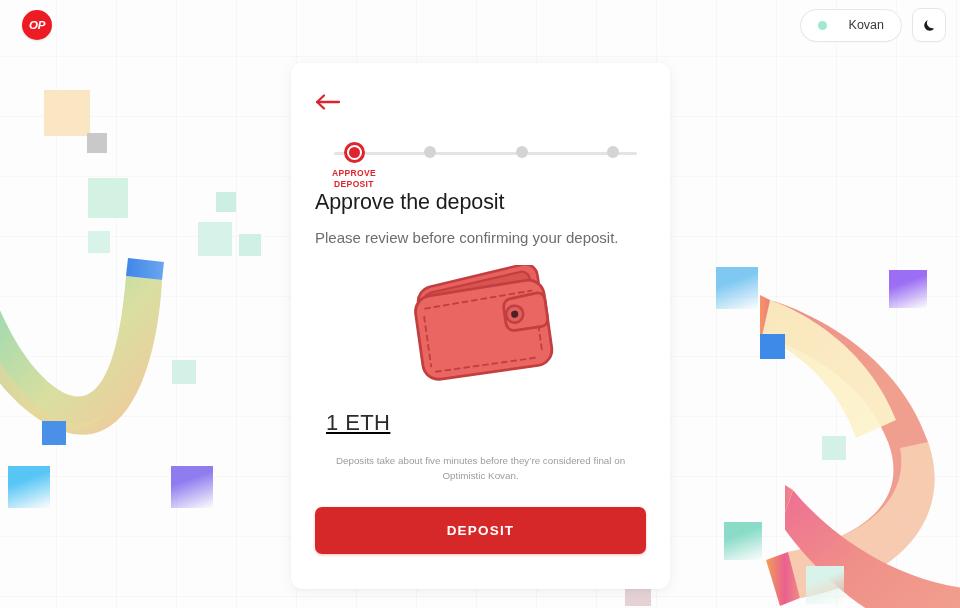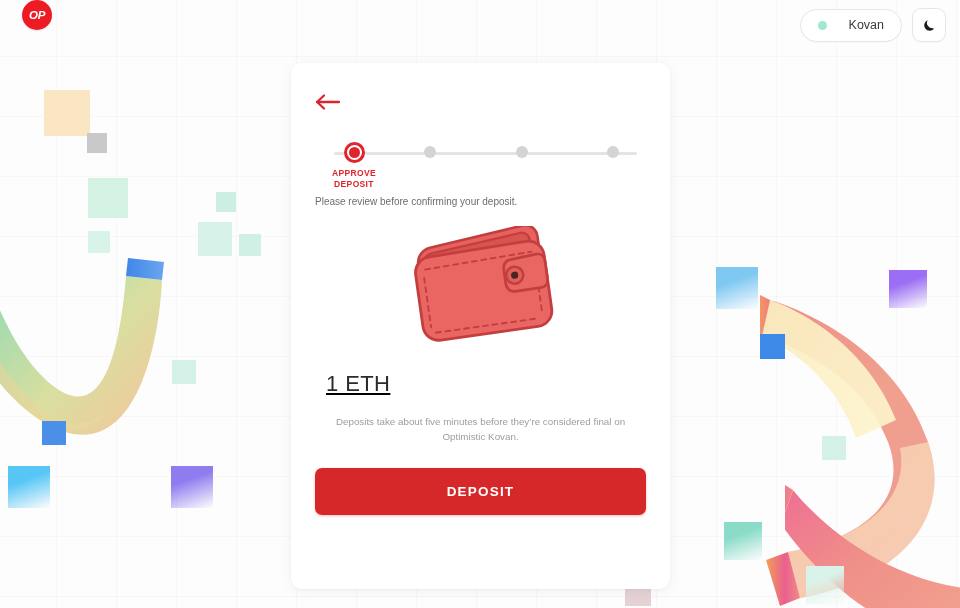--- a/index.html
+++ b/index.html
@@ -39,20 +39,21 @@
 
   .sq { position: absolute; }
 
   
   #header {
     position: absolute;
     top: 0; left: 0; right: 0;
     height: 50px;
     z-index: 5;
     display: flex;
+    align-items: center;
     justify-content: space-between;
     padding: 0 14px 0 10px;
   }
 
   #op-logo {
     width: 30px; height: 30px;
     border-radius: 50%;
     background: #ed1c24;
     color: #fff;
     font-size: 11.5px;
@@ -189,21 +190,21 @@
 
   
   #title {
     font-size: 21.5px;
     color: #1c1c1c;
     font-weight: normal;
     margin-top: 8px;
     letter-spacing: -0.1px;
   }
   #subtitle {
-    font-size: 10px;
+    font-size: 15px;
     color: #6d6d6d;
     margin-top: 14px;
   }
 
   
   #wallet-wrap {
     margin-top: 14px;
     height: 132px;
     display: flex;
     align-items: center;
@@ -396,20 +397,21 @@
 
     <div class="step" style="left:201px;">
       <div class="dot-idle"></div>
     </div>
 
     <div class="step" style="left:292px;">
       <div class="dot-idle"></div>
     </div>
   </div>
 
+  <h1 id="title">Approve the deposit</h1>
   <p id="subtitle">Please review before confirming your deposit.</p>
 
   <div id="wallet-wrap">
     <svg id="wallet-svg" width="150" height="122" viewBox="0 0 150 122">
       <g transform="rotate(-8 75 61)">
 
         <path d="M16 30 C16 22 22 16 30 15 L124 6 C132 5 138 11 138 19 L138 30 L16 36 Z" fill="#e8615e" stroke="#c33f3f" stroke-width="2.6" stroke-linejoin="round"></path>
         <path d="M20 33 C20 27 24 22 30 21 L120 13 C126 12 130 16 130 22 L130 30 L20 34 Z" fill="#d95350" stroke="#c33f3f" stroke-width="2.2" stroke-linejoin="round"></path>
 
         <path d="M12 40 C12 31 19 24 28 24 L126 22 C135 22 142 29 142 38 L142 92 C142 101 135 108 126 108 L28 108 C19 108 12 101 12 92 Z" fill="#ea6663" stroke="#c33f3f" stroke-width="2.8" stroke-linejoin="round"></path>

